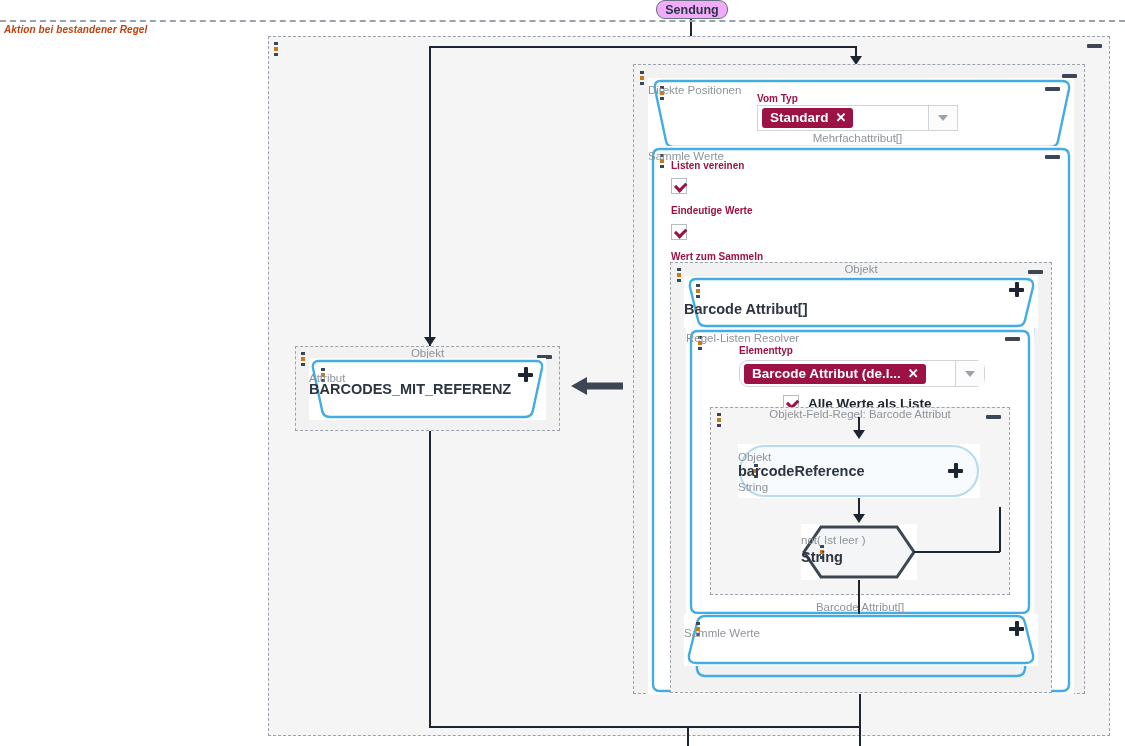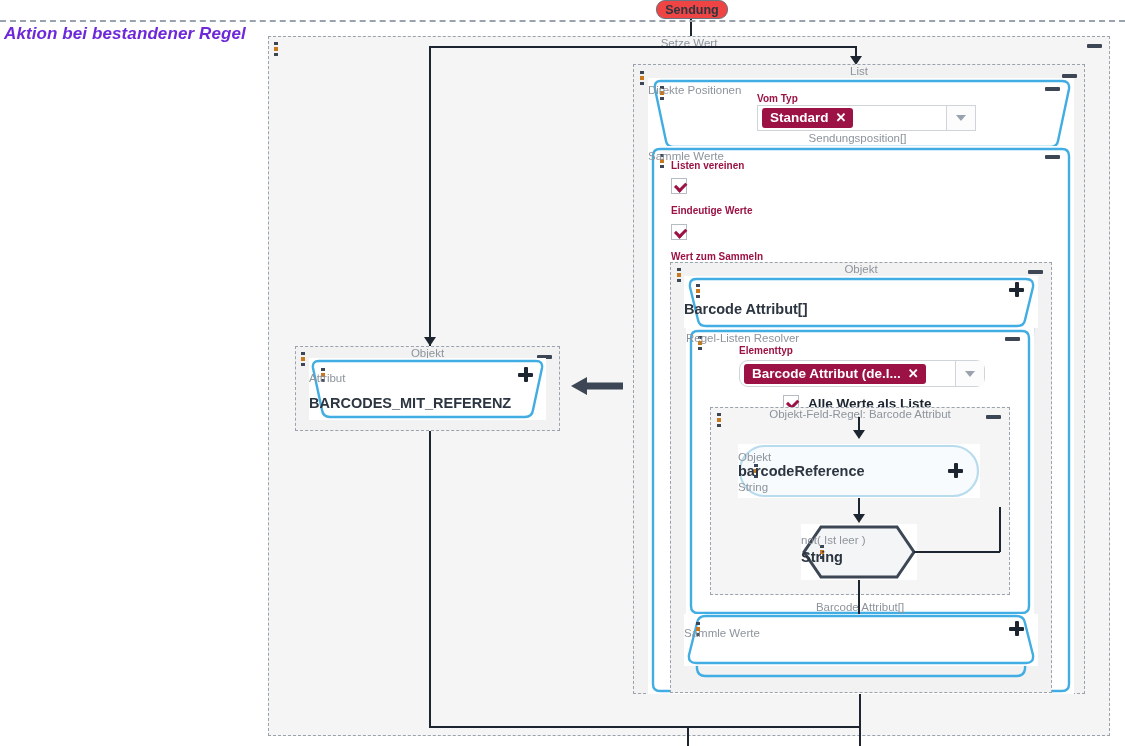--- a/index.html
+++ b/index.html
@@ -10,32 +10,32 @@
     font-size:13px;
     color:#333;
     position:relative;
     overflow:hidden;
   }
   .abs{position:absolute;}
 
   
   #sendung-pill{
     left:656px;top:0px;width:70px;height:17px;
-    border:1.5px solid #6a7480;border-radius:9px;background:#ef4444;
+    border:1.5px solid #6a7480;border-radius:9px;background:#f0abfc;
     display:flex;align-items:center;justify-content:center;
     font-size:12.5px;color:#2c3540;font-weight:600;z-index:40;
   }
   
   #top-dash{
     left:0;top:20px;width:1125px;height:0;
     border-top:2px dashed #9aa3ad;
   }
   #caption-aktion{
     left:4px;top:24px;font-style:italic;font-weight:700;
-    font-size:17px;color:#6d28d9;letter-spacing:.1px;
+    font-size:10px;color:#c2410c;letter-spacing:.1px;
   }
 
   
   .dashed{
     border:1px dashed #9aa3ad;background:#f2f2f2;box-sizing:border-box;
   }
   .dashed.lightbg{background:#f5f5f5;}
   .label-top{
     position:absolute;top:-1px;left:0;width:100%;text-align:center;
     font-size:11.5px;color:#8d949c;line-height:14px;pointer-events:none;
@@ -133,21 +133,20 @@
 <div class="abs" id="sendung-pill">
   <span>Sendung</span>
 </div>
 
 <div class="abs ln lnv" style="left:690px;top:16px;height:30px;"></div>
 
 <div class="abs" id="top-dash"></div>
 <div class="abs" id="caption-aktion">Aktion bei bestandener Regel</div>
 
 <div class="abs dashed" style="left:268px;top:36px;width:842px;height:700px;background:#f5f5f5;">
-  <div class="label-top">Setze Wert</div>
   <div class="grip" style="left:5px;top:5px;">
       <i></i>
       <i></i>
       <i></i>
     </div>
   <div class="minus" style="right:7px;top:7px;"></div>
 </div>
 
 <div class="abs ln lnh" style="left:429px;top:46px;width:428px;"></div>
 <div class="abs ln lnv" style="left:429px;top:46px;height:300px;"></div>
@@ -175,29 +174,28 @@
   <svg width="237" height="62" viewBox="0 0 237 62">
     <path d="M10 3 H227 Q234 3 233 10 L224 52 Q223 59 216 59 H21 Q14 59 13 52 L4 10 Q3 3 10 3 Z" fill="#ffffff" stroke="#41ade3" stroke-width="2.4"></path>
   </svg>
   <div class="grip" style="left:12px;top:10px;">
       <i></i>
       <i></i>
       <i></i>
     </div>
   <div class="plus" style="right:13px;top:9px;"></div>
   <div class="txt t-sub" style="top:13px;">Attribut</div>
-  <div class="txt t-main" style="top:36px;">BARCODES_MIT_REFERENZ</div>
+  <div class="txt t-main" style="top:22px;">BARCODES_MIT_REFERENZ</div>
 </div>
 
 <svg class="abs" id="big-left-arrow" viewBox="0 0 52 18">
   <path d="M0 9 L16 0 L16 5.5 L52 5.5 L52 12.5 L16 12.5 L16 18 Z" fill="#3d4654"></path>
 </svg>
 
 <div class="abs dashed" style="left:633px;top:64px;width:452px;height:630px;">
-  <div class="label-top">List</div>
   <div class="grip" style="left:6px;top:6px;">
       <i></i>
       <i></i>
       <i></i>
     </div>
   <div class="minus" style="right:7px;top:9px;"></div>
 </div>
 
 <svg class="abs" style="left:646px;top:78px;" width="428" height="615" viewBox="0 0 428 615">
   <path d="M12 3 H416 Q424 3 423 11 L414 604 Q413 611 406 611 H22 Q15 611 14 604 L5 11 Q4 3 12 3 Z" fill="none" stroke="#41ade3" stroke-width="2.4"></path>
@@ -210,28 +208,28 @@
   </svg>
   <div class="grip" style="left:12px;top:8px;">
       <i></i>
       <i></i>
       <i></i>
     </div>
   <div class="minus" style="right:14px;top:9px;"></div>
   <div class="txt t-sub" style="top:5px;">Direkte Positionen</div>
 </div>
 <div class="abs flabel" style="left:757px;top:91px;">Vom Typ</div>
-<div class="abs selbox" style="left:757px;top:105px;width:219px;height:26px;">
+<div class="abs selbox" style="left:757px;top:105px;width:201px;height:26px;">
   <div class="chip">
     <span>Standard</span>
     <span class="x">✕</span>
   </div>
   <div class="sel-arrow"></div>
 </div>
-<div class="abs" style="left:757px;top:132px;width:201px;text-align:center;font-size:11.5px;color:#8d949c;">Sendungsposition[]</div>
+<div class="abs" style="left:757px;top:132px;width:201px;text-align:center;font-size:11.5px;color:#8d949c;">Mehrfachattribut[]</div>
 
 <div class="abs node" style="left:648px;top:146px;width:426px;height:548px;">
   <svg width="426" height="548" viewBox="0 0 426 548">
     <path d="M12 3 H414 Q421 3 421 10 L421 538 Q421 545 414 545 H12 Q5 545 5 538 L5 10 Q5 3 12 3 Z" fill="#ffffff" stroke="#41ade3" stroke-width="2.4"></path>
   </svg>
   <div class="grip" style="left:12px;top:8px;">
       <i></i>
       <i></i>
       <i></i>
     </div>

